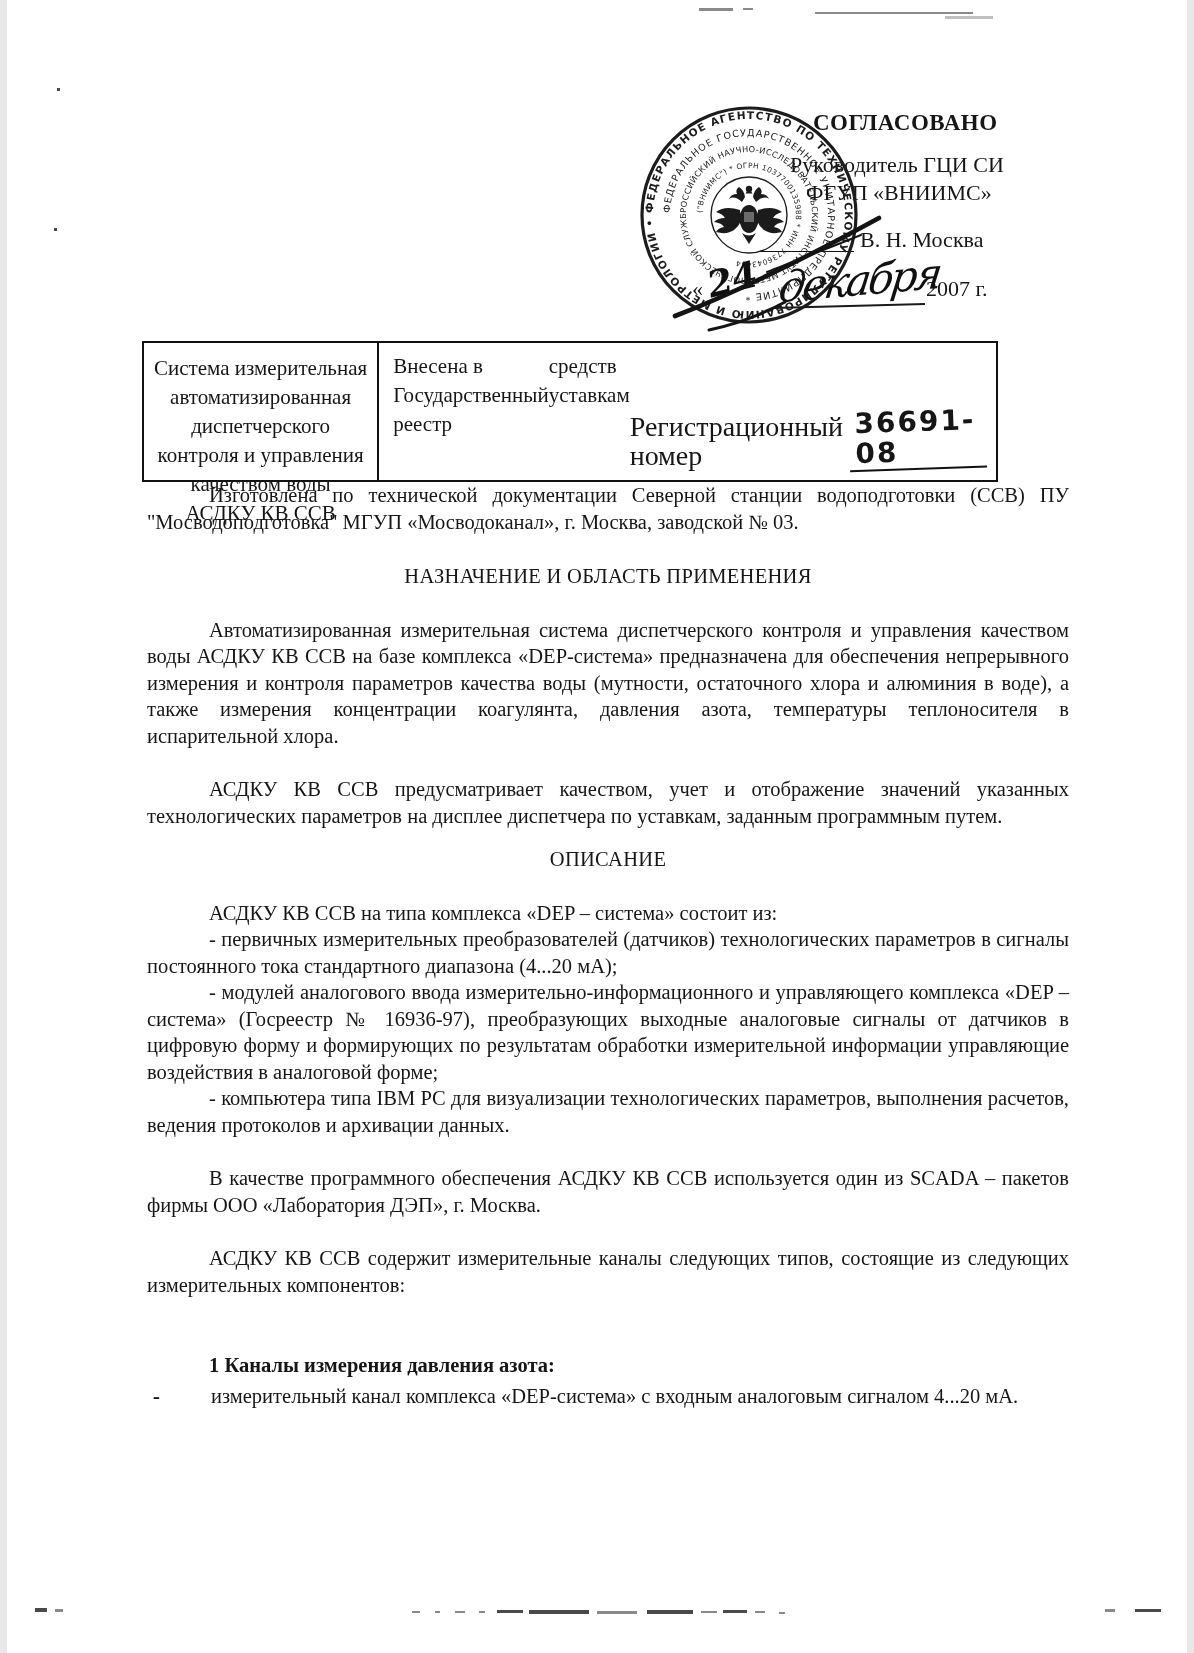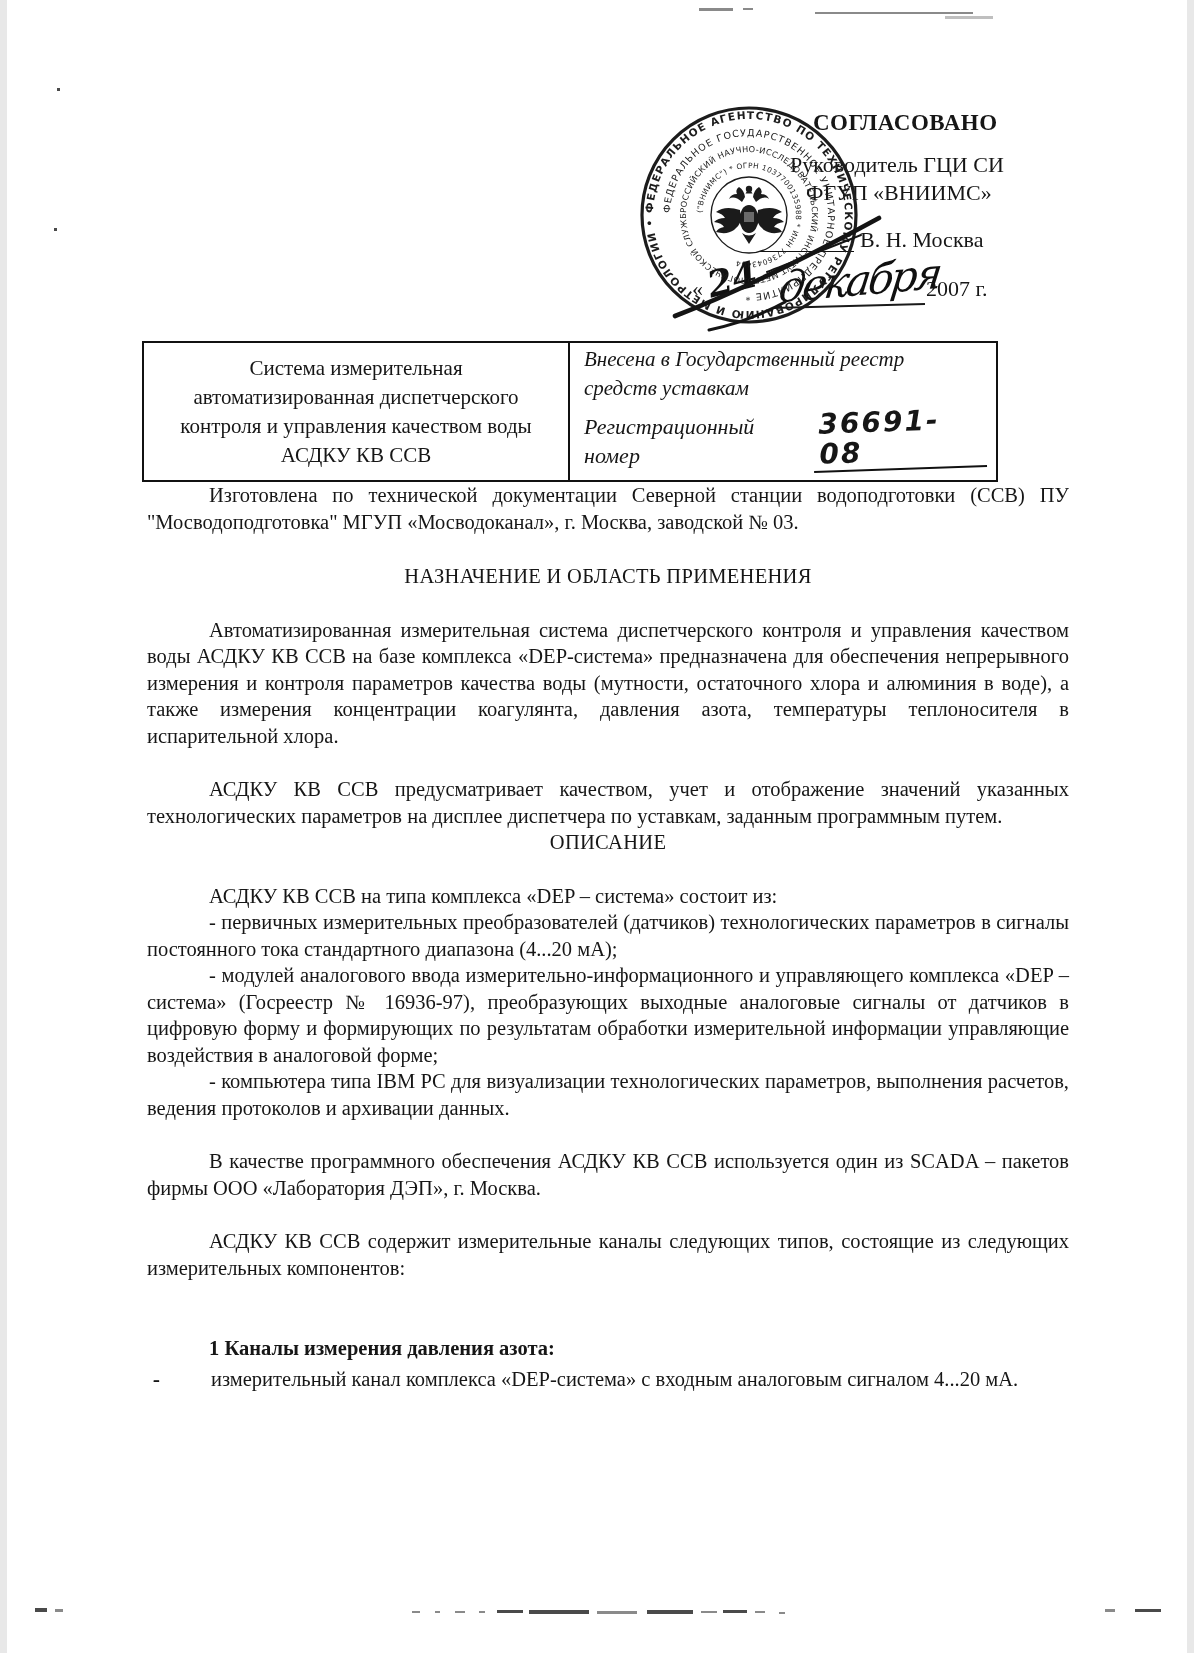--- a/index.html
+++ b/index.html
@@ -35,36 +35,36 @@
   .reg-table{
     position:absolute;left:135px;top:341px;width:856px;height:141px;
     border:2.5px solid #111;display:flex;box-sizing:border-box;
   }
   .reg-left{
     width:426px;border-right:2px solid #111;box-sizing:border-box;
     display:flex;align-items:flex-start;justify-content:center;text-align:center;
     font-size:21px;line-height:29px;padding-top:11px;white-space:pre-line;
   }
   .reg-right{
-    flex:1;box-sizing:border-box;padding:2px 10px 10px 14px;
-    display:flex;flex-direction:column;font-size:21px;line-height:29px;position:relative;font-style:italic;
+    flex:1;box-sizing:border-box;padding:9px 10px 10px 14px;
+    display:flex;flex-direction:row;font-size:21px;line-height:29px;position:relative;
   }
   .reg-row{margin-top:auto;display:flex;align-items:flex-end;}
-  .reg-label{font-size:22px;}
+  .reg-label{font-size:28px;}
   .reg-number{
     display:inline-block;font-family:"DejaVu Sans",sans-serif;font-weight:bold;
     font-size:28px;letter-spacing:2px;transform:rotate(-2deg);
     border-bottom:2.5px solid #111;padding:0 10px 1px 6px;margin-left:6px;line-height:30px;
   }
   
   .body-block{position:absolute;left:140px;top:482px;width:922px;font-size:20.5px;line-height:26.5px;}
   .para{margin:0;text-indent:62px;text-align:justify;}
   .para.spaced{margin-top:27px;}
   .heading{margin:0;margin-top:28px;text-align:center;text-indent:0;font-weight:normal;font-size:20.5px;letter-spacing:.3px;}
-  .heading.tight{margin-top:0;}
+  .heading.tight{margin-top:17px;}
   .sub-heading{margin:0;margin-top:54px;padding-left:62px;font-weight:bold;font-size:20.5px;}
   .bullet-list{margin:4px 0 0 0;padding:0;list-style:none;}
   .bullet-item{position:relative;padding-left:64px;text-align:justify;margin:0;}
   .bullet-marker{position:absolute;left:6px;top:0;}
   [data-interactable="false"]{cursor:default;}
 </style>
 </head>
 <body>
 
 <div class="page" data-interactable="false">

